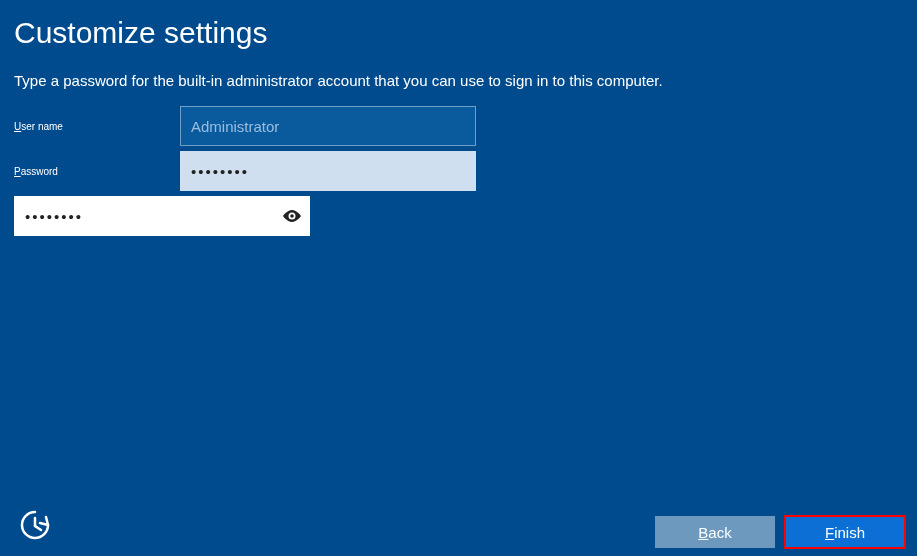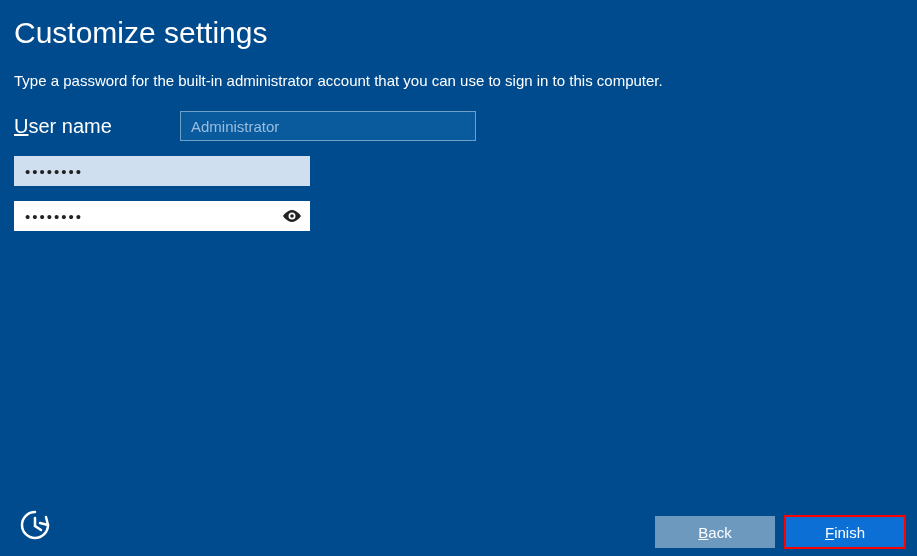--- a/index.html
+++ b/index.html
@@ -30,28 +30,28 @@
       margin: 22px 0 0 14px;
     }
     .row {
       display: flex;
       align-items: center;
       margin-bottom: 15px;
       height: 30px;
     }
     .label {
       width: 166px;
-      font-size: 20px;
+      font-size: 10px;
       font-weight: 400;
     }
     .access-u { text-decoration: underline; }
     .input-wrap {
       position: relative;
       width: 296px;
-      height: 30px;
+      height: 40px;
     }
     .text-input {
       width: 100%;
       height: 100%;
       font-size: 15px;
       padding: 0 10px;
       outline: none;
     }
     .username-input {
       background: #0a5a9e;
@@ -129,20 +129,23 @@
   <div class="row">
     <div class="label">
       <span class="access-u">U</span><span>ser name</span>
     </div>
     <div class="input-wrap">
       <input type="text" readonly="" class="text-input username-input" value="Administrator" style="">
     </div>
   </div>
 
   <div class="row">
+    <div class="label">
+      <span class="access-u">P</span><span>assword</span>
+    </div>
     <div class="input-wrap">
       <input type="text" class="text-input password-input" value="••••••••" style="">
     </div>
   </div>
 
   <div class="row">
     <div class="input-wrap">
       <input type="text" class="text-input reenter-input" value="••••••••" style="">
       <span class="reveal-icon">
         <svg width="18" height="12" viewBox="0 0 18 12">

